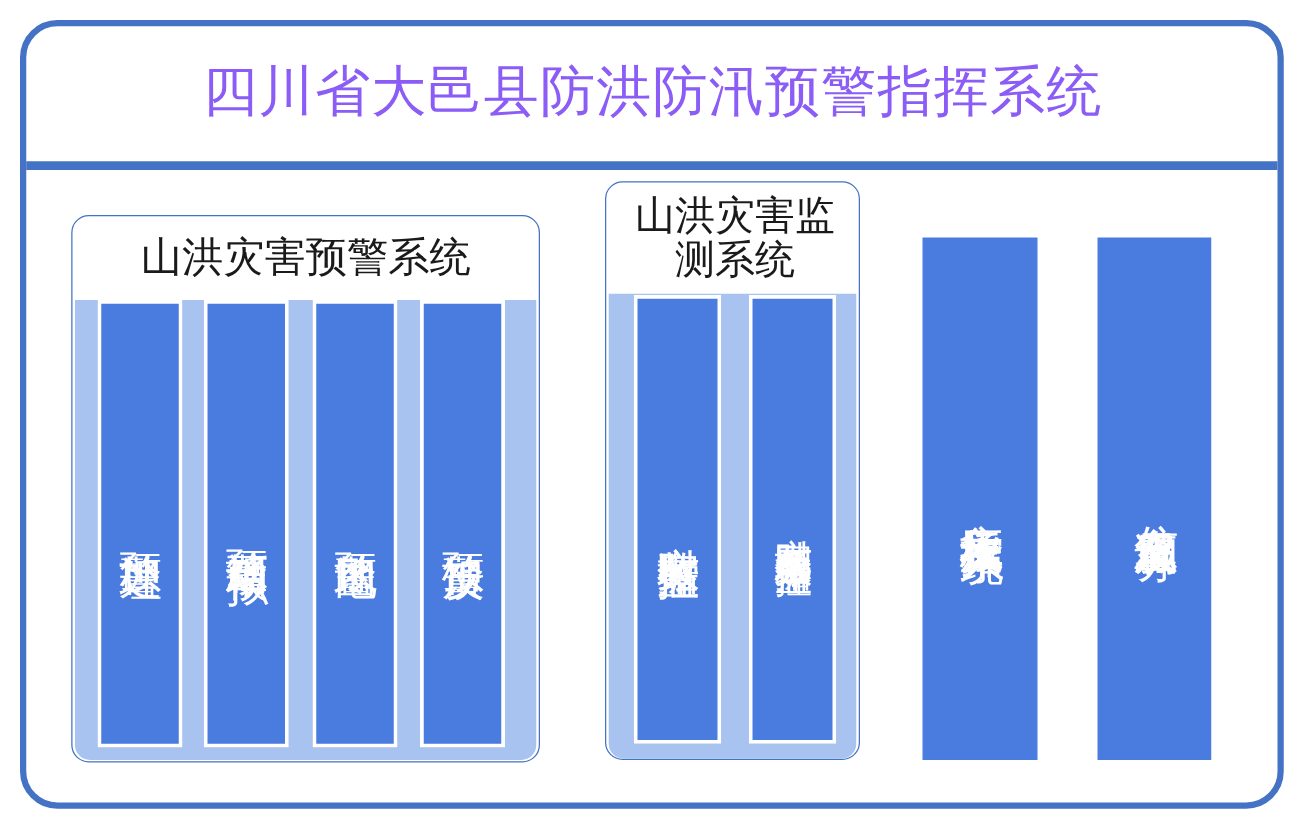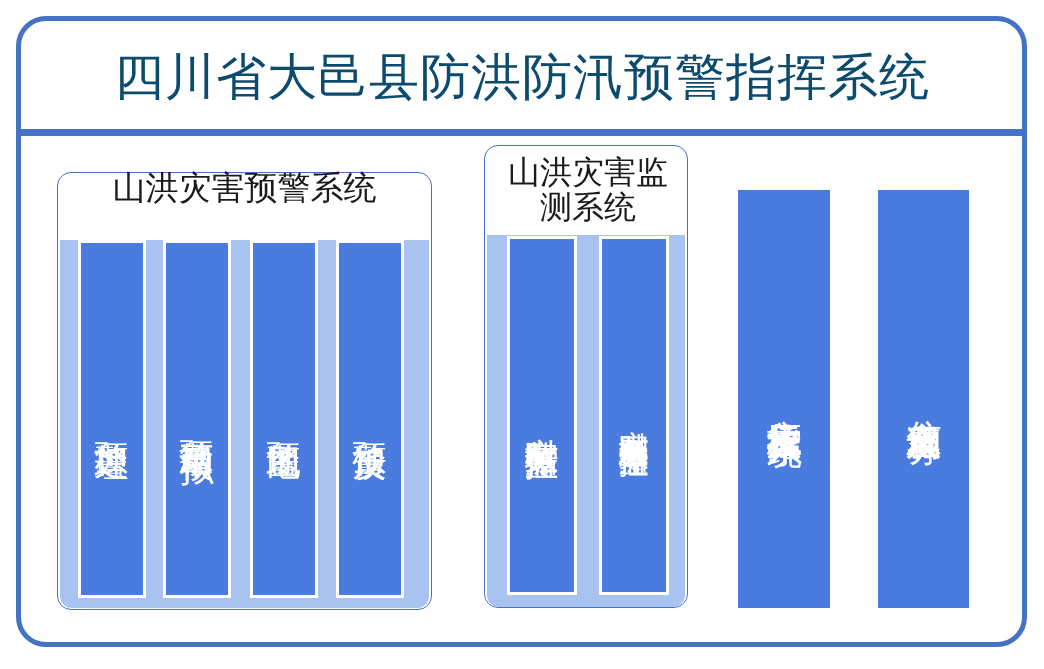--- a/index.html
+++ b/index.html
@@ -34,26 +34,26 @@
   
   #header-title {
     position: absolute;
     left: 30px;
     top: 36px;
     width: 984px;
     height: 82px;
     display: flex;
     align-items: center;
     justify-content: center;
-    color: #0c4a6e;
-    font-size: 50px;
+    color: #8b5cf6;
+    font-size: 44px;
     line-height: 1;
     letter-spacing: 1px;
     white-space: nowrap;
-    font-family: Liberation Serif, serif;
+    font-family: Liberation Mono, monospace;
   }
   #header-rule {
     position: absolute;
     left: 21px;
     top: 129px;
     width: 1001px;
     height: 7px;
     background: #4472C4;
   }
 
@@ -110,21 +110,21 @@
     color: #ffffff;
     font-family: "DejaVu Serif", "Liberation Serif", serif;
     line-height: 1.12;
     letter-spacing: 2px;
     text-align: center;
     white-space: nowrap;
   }
 
   
   #group-warning        { left: 57px;  top: 172px; width: 375px; height: 438px; }
-  #group-warning-title  { left: 62px;  top: 170px; width: 365px; font-size: 33px; }
+  #group-warning-title  { left: 62px;  top: 188px; width: 365px; font-size: 33px; }
   #tray-warning         { left: 60px;  top: 240px; width: 369px; height: 368px; }
 
   .warn-bar { top: 240px; width: 68px; height: 358px; }
   #bar-warn-1 { left: 78px; }
   #bar-warn-2 { left: 163px; }
   #bar-warn-3 { left: 250px; }
   #bar-warn-4 { left: 336px; }
   .warn-bar .vtext { font-size: 34px; }
 
   

